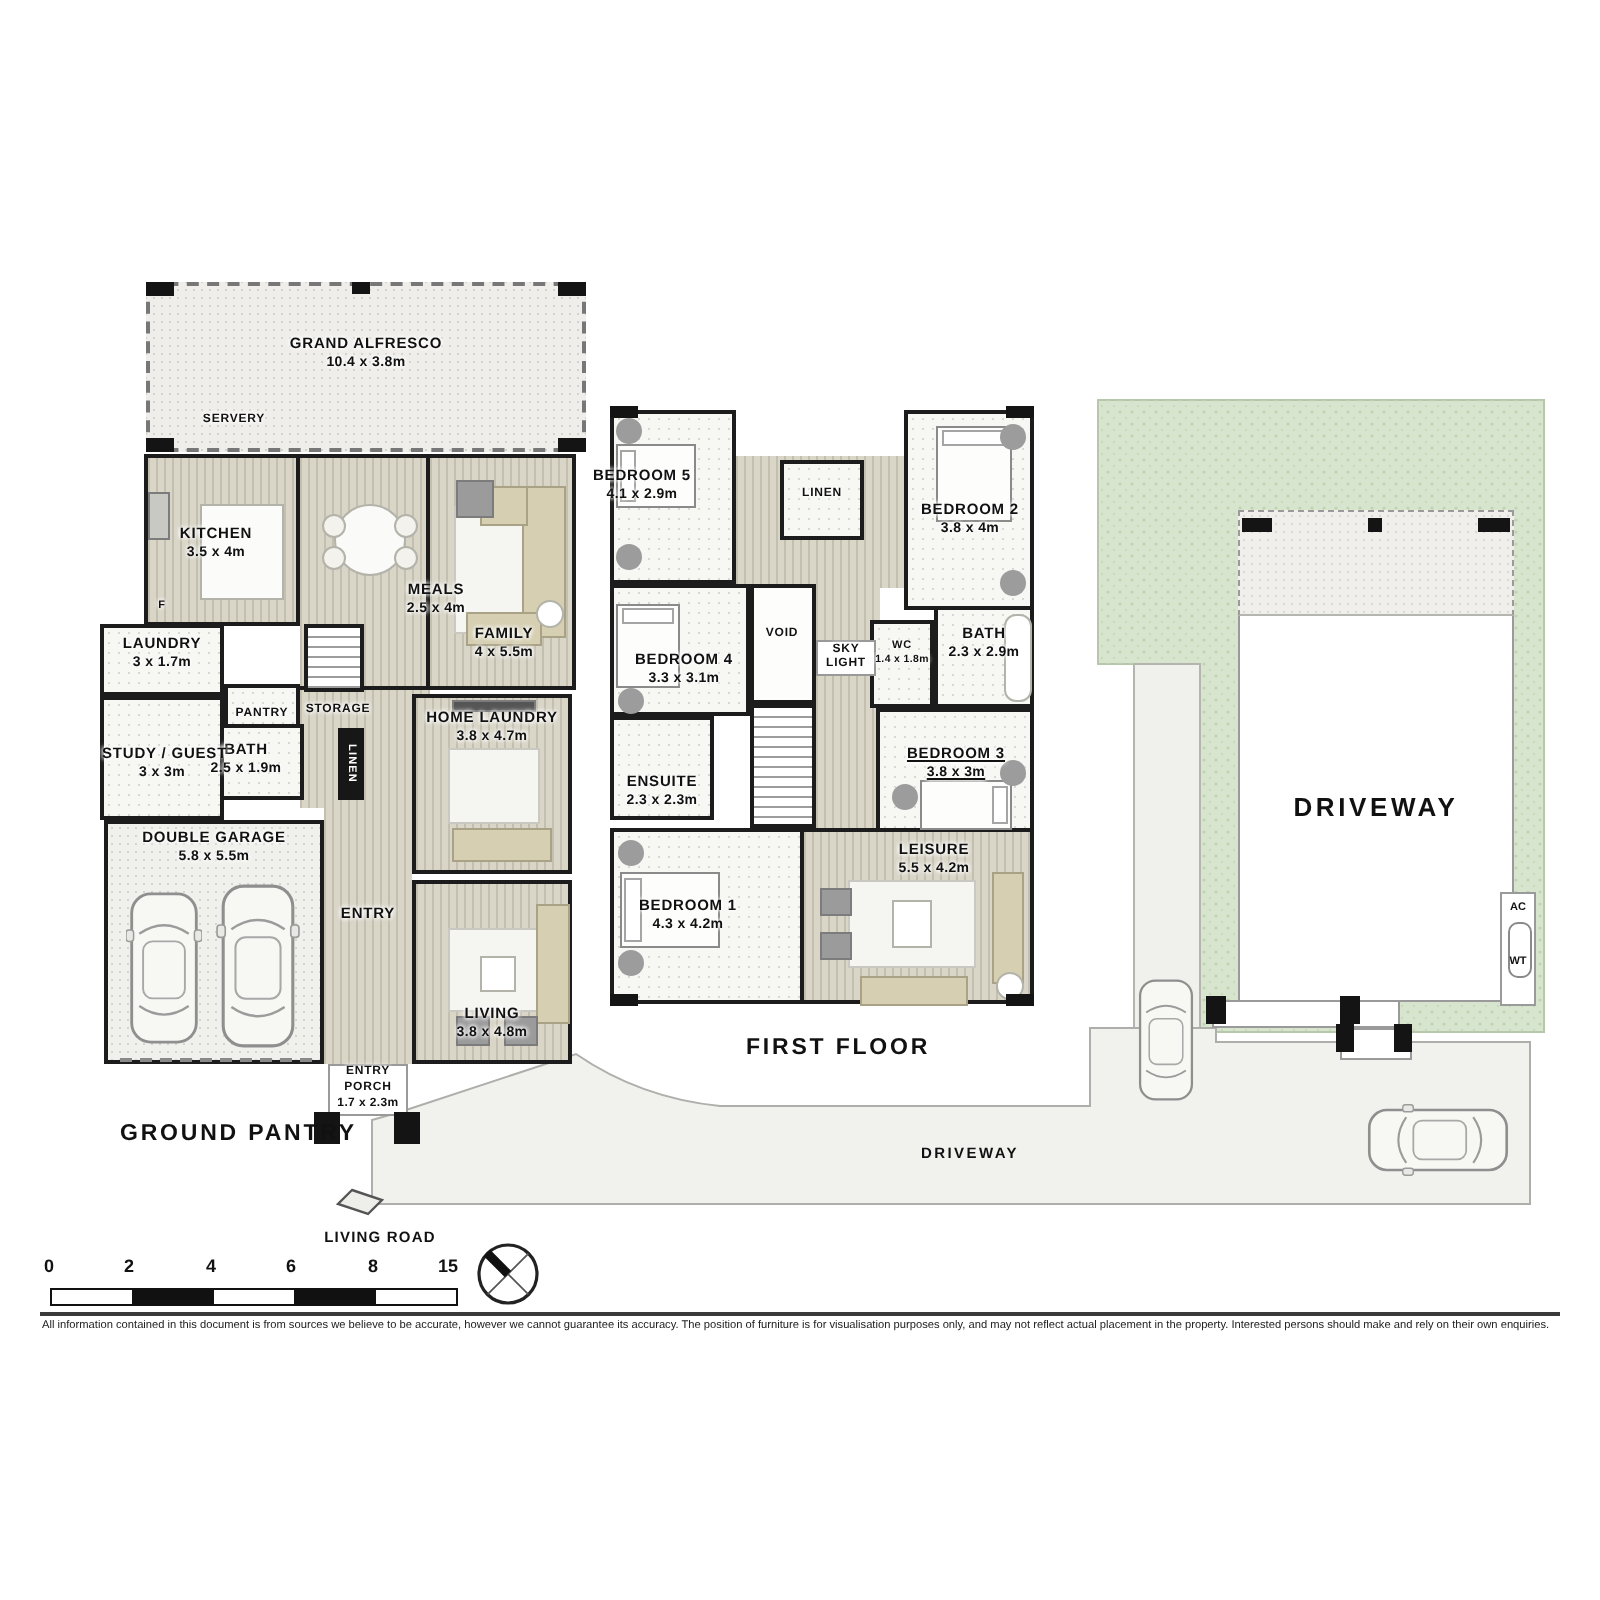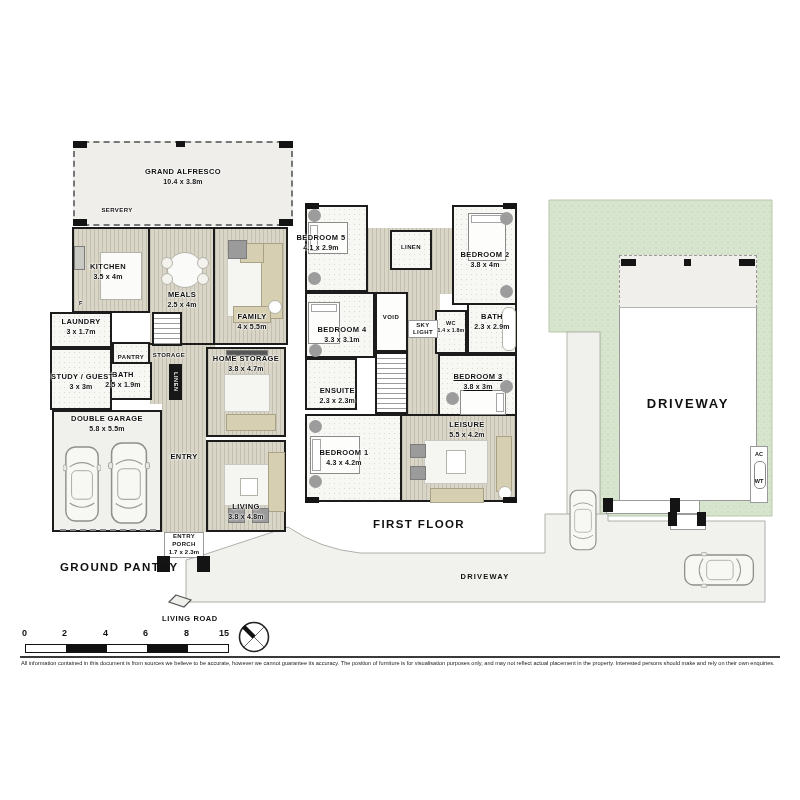--- a/index.html
+++ b/index.html
@@ -84,21 +84,21 @@
 <div class="rlabel xs" style="left:74px;top:300px;width:14px;">
   <span class="rname">F</span>
 </div>
 
 <div class="room wf" style="left:150px;top:227px;width:65px;height:118px;z-index:2;border-left:none;"></div>
 <div class="tbl circ" style="left:167px;top:252px;width:34px;height:34px;background:#fafaf8;"></div>
 <div class="tbl circ" style="left:161px;top:257px;width:10px;height:10px;"></div>
 <div class="tbl circ" style="left:197px;top:257px;width:10px;height:10px;"></div>
 <div class="tbl circ" style="left:161px;top:273px;width:10px;height:10px;"></div>
 <div class="tbl circ" style="left:197px;top:273px;width:10px;height:10px;"></div>
-<div class="rlabel" style="left:152px;top:290px;width:60px;">
+<div class="rlabel" style="left:152px;top:290px;width:60px;padding-left:36px;">
   <span class="rname">MEALS</span>
   <span class="rdims">2.5 x 4m</span>
 </div>
 
 <div class="room wf" style="left:215px;top:227px;width:73px;height:118px;z-index:2;border-left:none;"></div>
 <div class="rug" style="left:227px;top:253px;width:46px;height:62px;"></div>
 <div class="sofa" style="left:261px;top:243px;width:20px;height:74px;"></div>
 <div class="sofa" style="left:240px;top:243px;width:22px;height:18px;"></div>
 <div class="chair" style="left:228px;top:240px;width:17px;height:17px;"></div>
 <div class="sofa" style="left:233px;top:306px;width:36px;height:15px;"></div>
@@ -165,21 +165,21 @@
 
 <div class="rlabel" style="left:164px;top:452px;width:40px;letter-spacing:1.5px;">
   <span class="rname">ENTRY</span>
 </div>
 
 <div class="room wf" style="left:206px;top:347px;width:80px;height:90px;z-index:2;"></div>
 <div class="chair" style="left:226px;top:350px;width:40px;height:4px;background:#555;"></div>
 <div class="rug" style="left:224px;top:374px;width:44px;height:36px;"></div>
 <div class="sofa" style="left:226px;top:414px;width:48px;height:15px;"></div>
 <div class="rlabel" style="left:210px;top:354px;width:72px;">
-  <span class="rname">HOME STORAGE</span>
+  <span class="rname">HOME LAUNDRY</span>
   <span class="rdims">3.8 x 4.7m</span>
 </div>
 
 <div class="room wf" style="left:206px;top:440px;width:80px;height:92px;z-index:2;"></div>
 <div class="rug" style="left:224px;top:464px;width:44px;height:40px;"></div>
 <div class="sofa" style="left:268px;top:452px;width:15px;height:58px;"></div>
 <div class="chair" style="left:228px;top:508px;width:15px;height:13px;"></div>
 <div class="chair" style="left:252px;top:508px;width:15px;height:13px;"></div>
 <div class="tbl" style="left:240px;top:478px;width:16px;height:16px;background:#ffffff;"></div>
 <div class="rlabel" style="left:214px;top:502px;width:64px;">
@@ -257,21 +257,21 @@
 <div class="bed" style="left:308px;top:302px;width:30px;height:40px;">
     <div class="pillow" style="left:2px;top:1px;width:24px;height:6px;"></div>
   </div>
 <div class="gdot" style="left:309px;top:344px;"></div>
 <div class="rlabel" style="left:316px;top:325px;width:52px;">
   <span class="rname">BEDROOM 4</span>
   <span class="rdims">3.3 x 3.1m</span>
 </div>
 
 <div class="room cw" style="left:305px;top:358px;width:52px;height:52px;z-index:2;"></div>
-<div class="rlabel" style="left:307px;top:386px;width:48px;text-align:right;">
+<div class="rlabel" style="left:307px;top:386px;width:48px;">
   <span class="rname">ENSUITE</span>
   <span class="rdims">2.3 x 2.3m</span>
 </div>
 
 <div class="room cw" style="left:438px;top:354px;width:79px;height:62px;z-index:2;"></div>
 <div class="bed" style="left:460px;top:390px;width:44px;height:23px;">
     <div class="pillow" style="right:1px;top:2px;width:6px;height:17px;"></div>
   </div>
 <div class="gdot" style="left:446px;top:392px;"></div>
 <div class="gdot" style="left:500px;top:380px;"></div>

